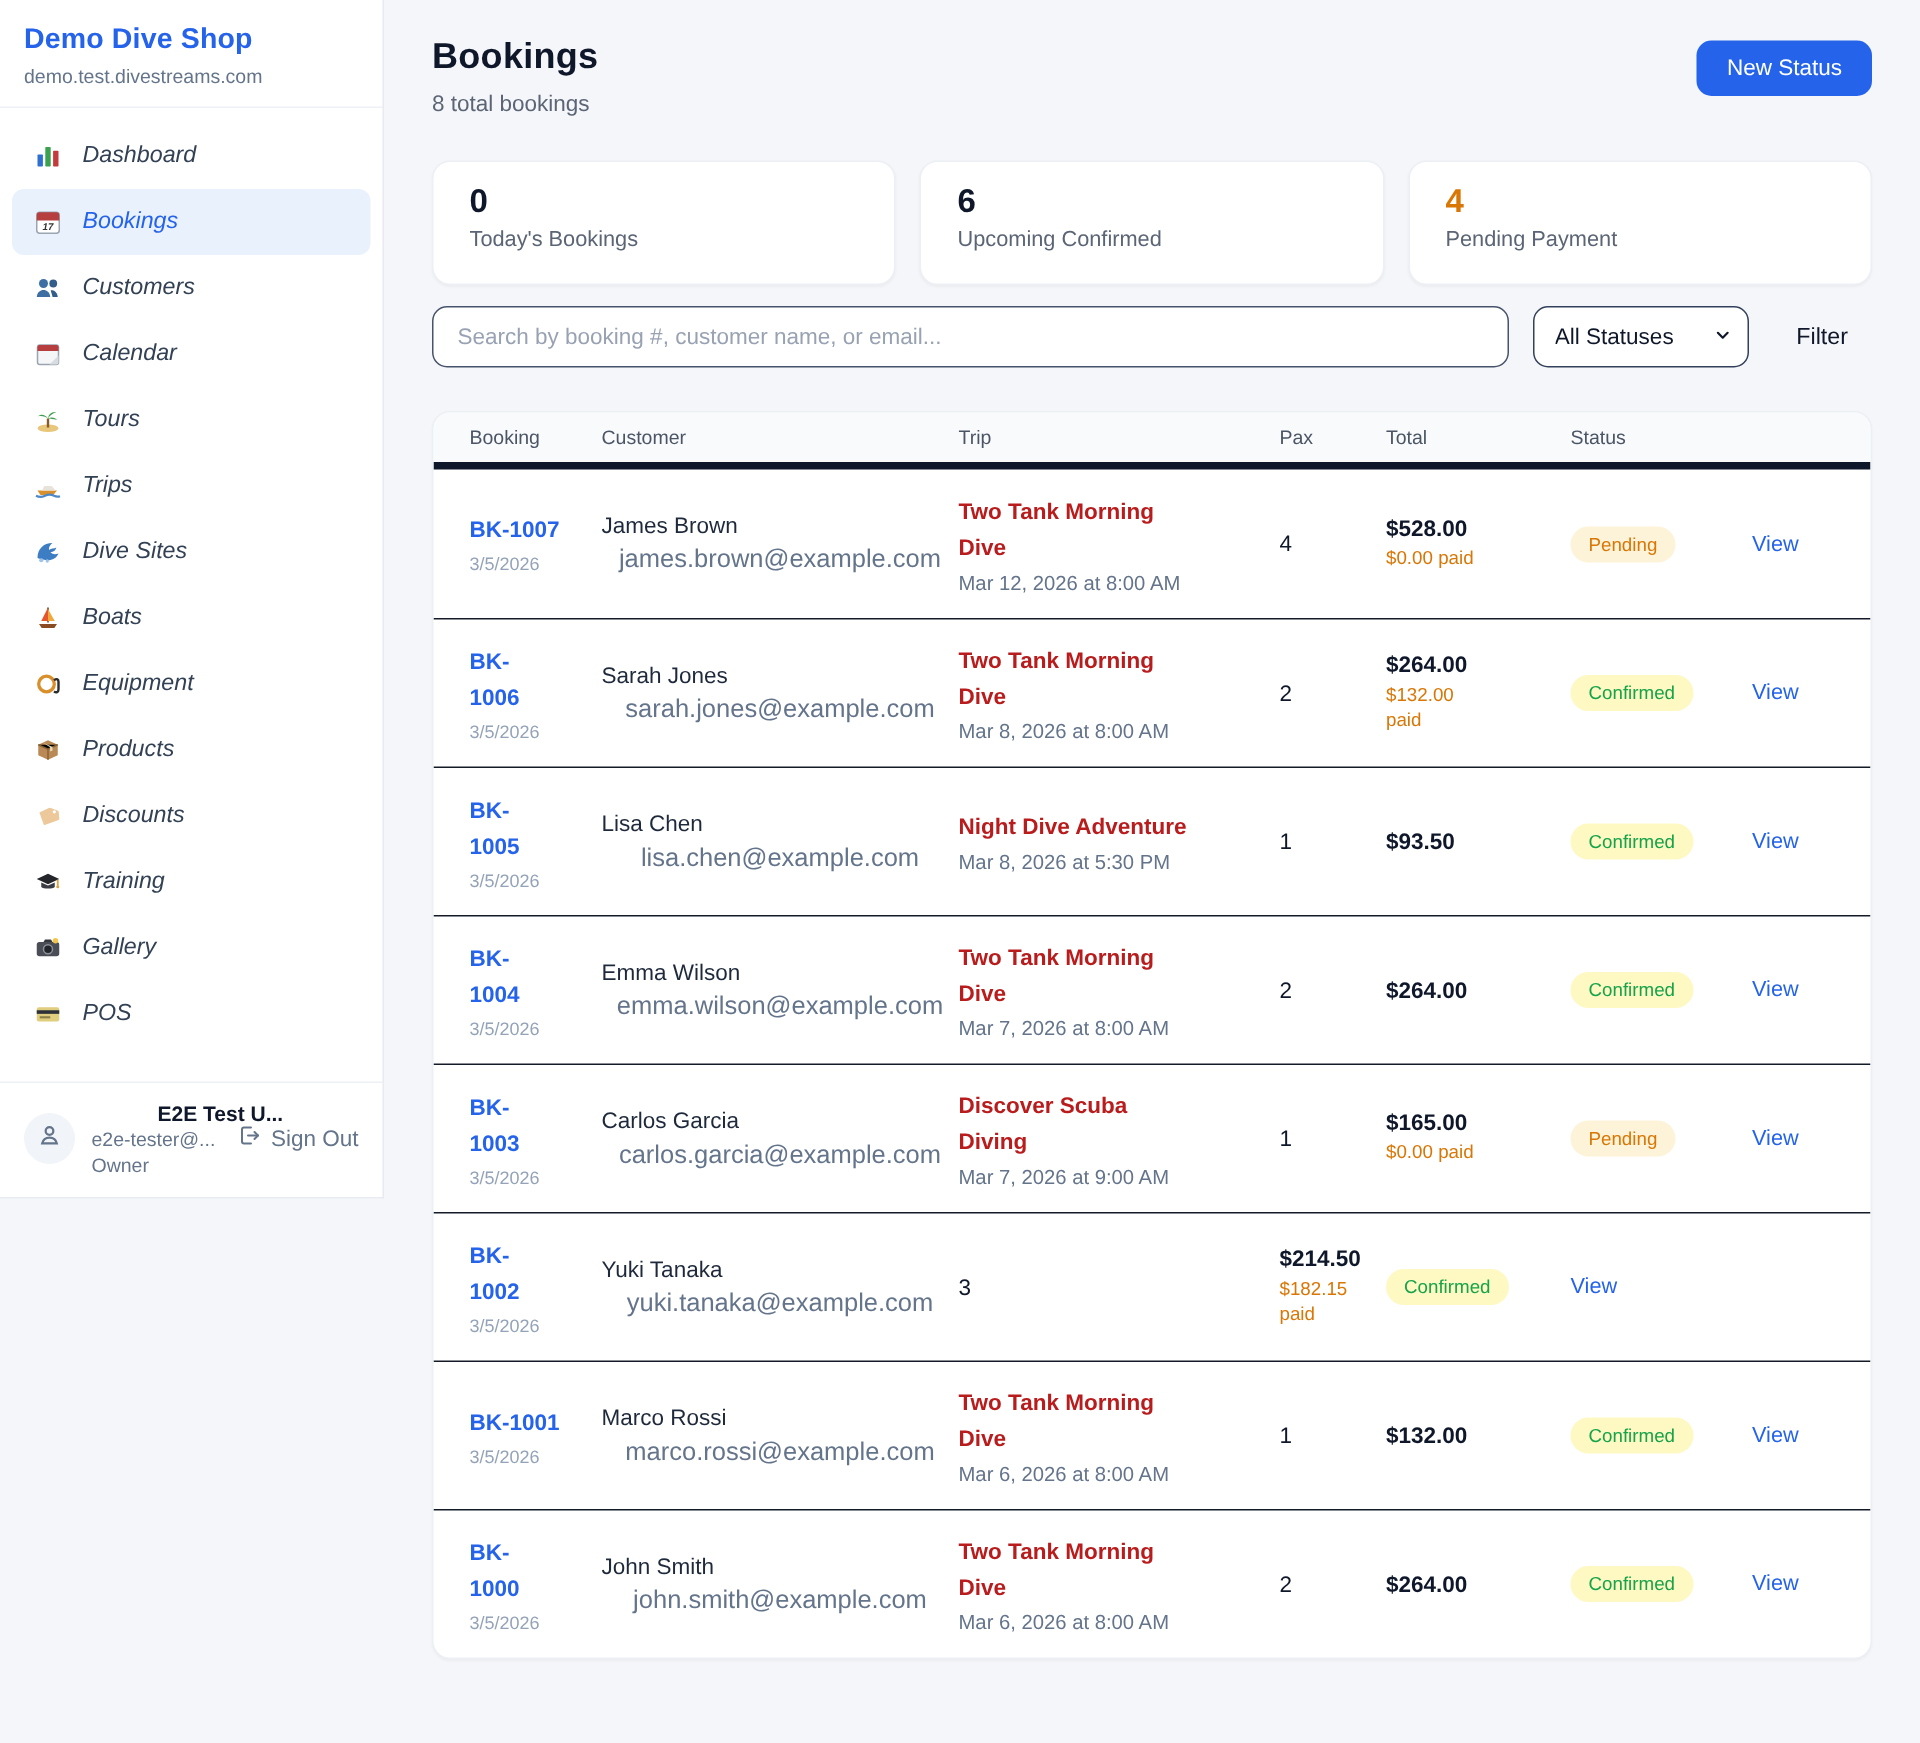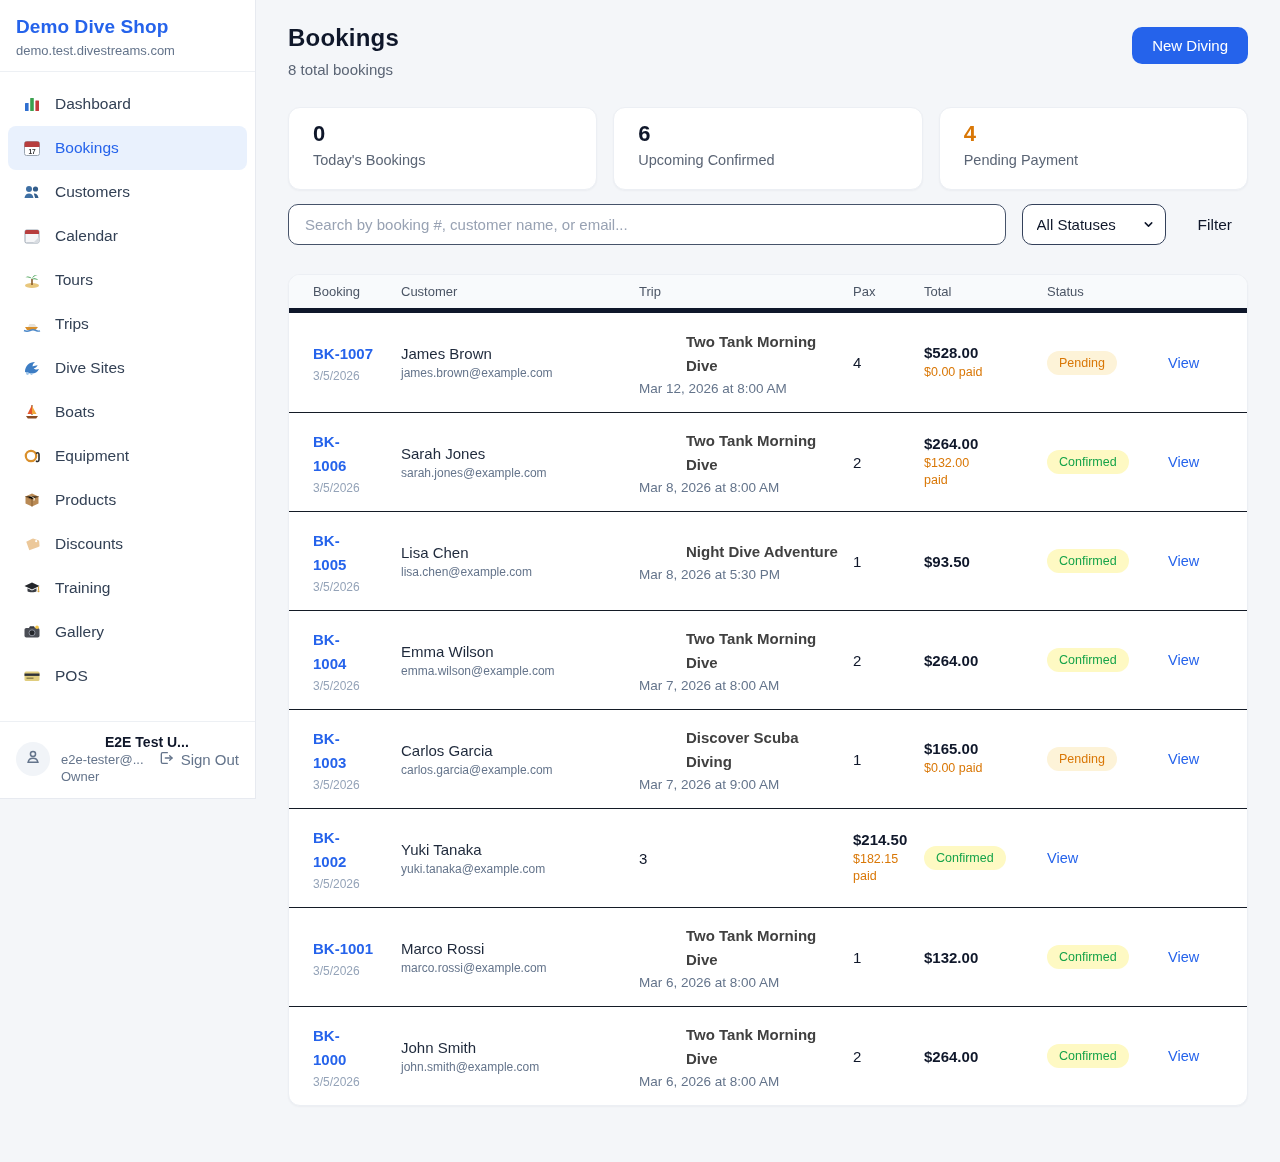--- a/index.html
+++ b/index.html
@@ -14,21 +14,21 @@
 
   
   .sidebar {
     width:256px; height:799px; background:#ffffff; flex:0 0 256px;
     border-right:1px solid #e7eaf0; border-bottom:1px solid #e7eaf0;
     display:flex; flex-direction:column;
   }
   .brand { padding:16px 16px 13px 16px; border-bottom:1px solid #edf0f4; }
   .brand-name { color:#2563eb; font-size:19px; font-weight:700; letter-spacing:.1px; }
   .brand-domain { margin-top:5px; font-size:13px; color:#64748b; }
-  .nav { padding:10px 8px 6px 8px; flex:1; }
+  .nav { padding:10px 8px 6px 8px; flex:1;font-style:italic; }
   .nav-item {
     display:flex; align-items:center; gap:13px; height:44px;
     padding:0 14px; border-radius:8px; cursor:pointer;
     font-size:15.5px; color:#334155;
   }
   .nav-item.active { background:#e9f1fd; color:#2563eb; }
   .nav-icon { width:20px; height:20px; display:inline-flex; align-items:center; justify-content:center; }
   .nav-icon svg { width:18px; height:18px; }
   .side-footer {
     border-top:1px solid #edf0f4; padding:12px 16px 14px 16px;
@@ -93,22 +93,22 @@
   }
   .tgrid { display:grid; grid-template-columns:112px 238px 214px 71px 123px 121px auto; align-items:center; }
   .thead { height:38px; background:#f8fafc; border-bottom:5px solid #0f172a; }
   .th { font-size:13px; color:#4b5565; font-weight:500; }
   .cell-booking { padding-left:24px; }
   .trow { min-height:99px; padding:14px 0; }
   .trow + .trow { border-top:1px solid #141b26; }
   .booking-id { color:#2563eb; font-size:15px; font-weight:600; white-space:pre-line; line-height:1.6; }
   .booking-date { margin-top:3px; font-size:12px; color:#94a3b8; }
   .cust-name { font-size:15px; color:#1e293b; }
-  .cust-email { margin-top:4px; font-size:12px; color:#64748b; }
-  .trip-name { font-size:15px; font-weight:600; color:#404040; white-space:pre-line; line-height:1.6; padding-right:10px;margin-left:47px; }
+  .cust-email { margin-top:4px; font-size:17px; color:#64748b;text-align:center; }
+  .trip-name { font-size:15px; font-weight:600; color:#b91c1c; white-space:pre-line; line-height:1.6; padding-right:10px; }
   .trip-date { margin-top:3px; font-size:13.5px; color:#64748b; }
   .pax { font-size:15px; color:#0f172a; }
   .total-amt { font-size:15px; font-weight:700; color:#0f172a; }
   .total-paid { margin-top:3px; font-size:12.5px; color:#d97706; white-space:pre-line; line-height:1.4; padding-right:20px; }
   .badge {
     display:inline-block; font-size:12.5px; padding:5px 12px; border-radius:999px; font-weight:500;
   }
   .badge.pending { background:#fdf3d8; color:#d97706; }
   .badge.confirmed { background:#fef9c3; color:#16a34a; }
   .view-link { color:#2563eb; font-size:14.5px; font-weight:500; cursor:pointer; text-decoration:none; }
@@ -296,21 +296,21 @@
     </div>
   </aside>
 
   <main class="main">
 
     <div class="page-head">
       <div>
         <h1 class="page-title">Bookings</h1>
         <div class="page-subtitle">8 total bookings</div>
       </div>
-      <button class="btn-primary">New Diving</button>
+      <button class="btn-primary">New Status</button>
     </div>
 
     <div class="stats">
       <div class="stat-card">
         <div class="stat-value">0</div>
         <div class="stat-label">Today's Bookings</div>
       </div>
       <div class="stat-card">
         <div class="stat-value">6</div>
         <div class="stat-label">Upcoming Confirmed</div>

